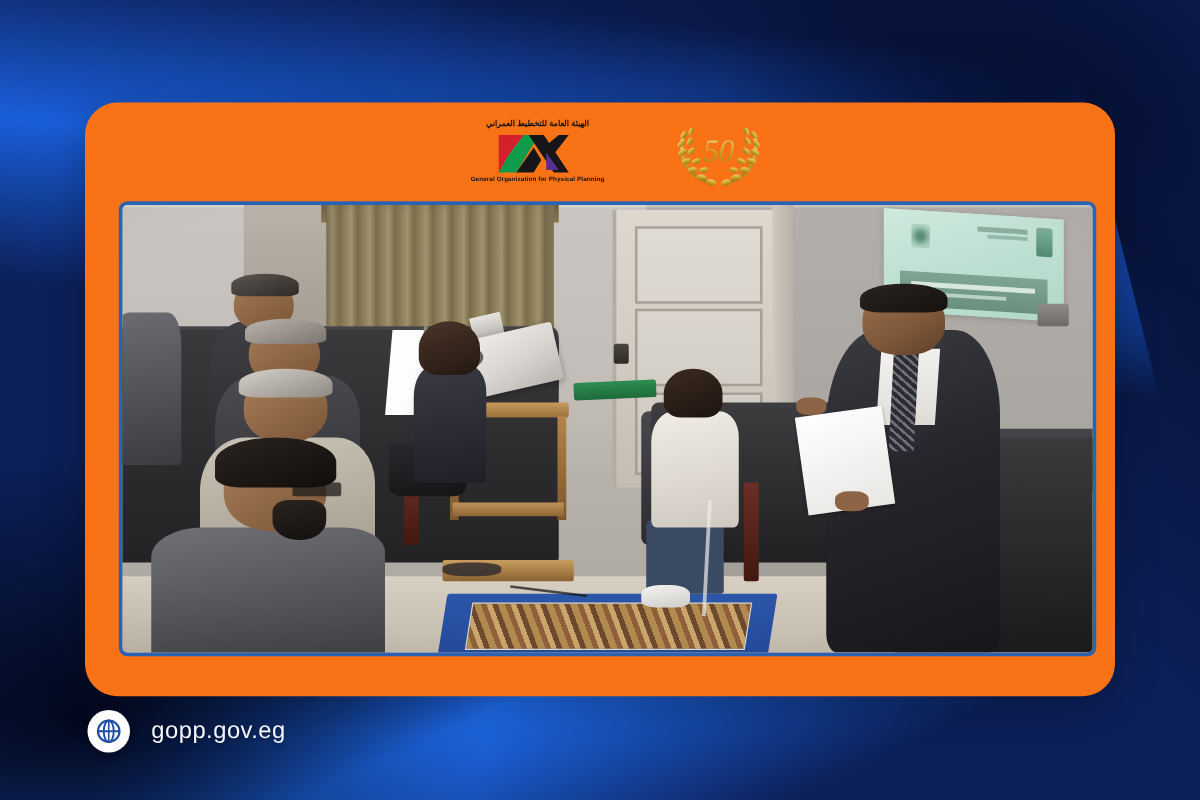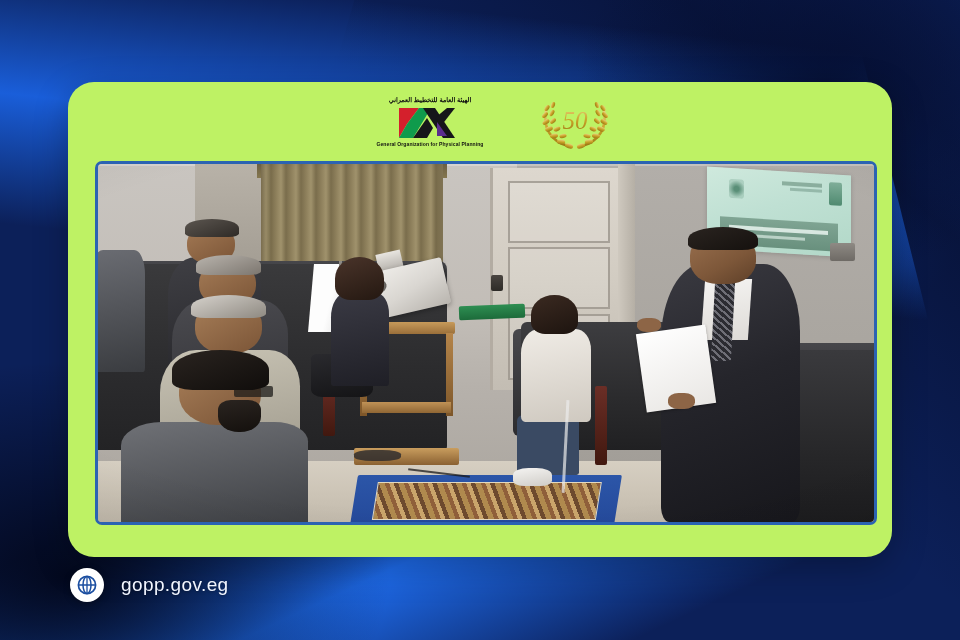--- a/index.html
+++ b/index.html
@@ -42,21 +42,21 @@
     background:radial-gradient(60% 60% at 60% 40%, rgba(5,14,48,.85) 0%, rgba(6,16,52,0) 72%);
   }
   #bg .glow-r{
     position:absolute;right:-8%;top:6%;width:46%;height:52%;
     background:radial-gradient(50% 50% at 50% 50%, rgba(24,96,230,.55) 0%, rgba(24,96,230,0) 72%);
   }
 
   
   #card{
     position:absolute;left:68px;top:82px;width:824px;height:475px;
-    background:#bef264;border-radius:26px;
+    background:#f97316;border-radius:26px;
     box-shadow:0 10px 34px rgba(0,0,0,.28);
     overflow:hidden;
   }
 
   
   .logo-row{
     height:80px;display:flex;align-items:center;justify-content:center;gap:26px;
   }
   .gopp-logo{display:flex;flex-direction:column;align-items:center;width:164px;}
   .gopp-ar{font-size:6.5px;font-weight:bold;color:#111;letter-spacing:.2px;

